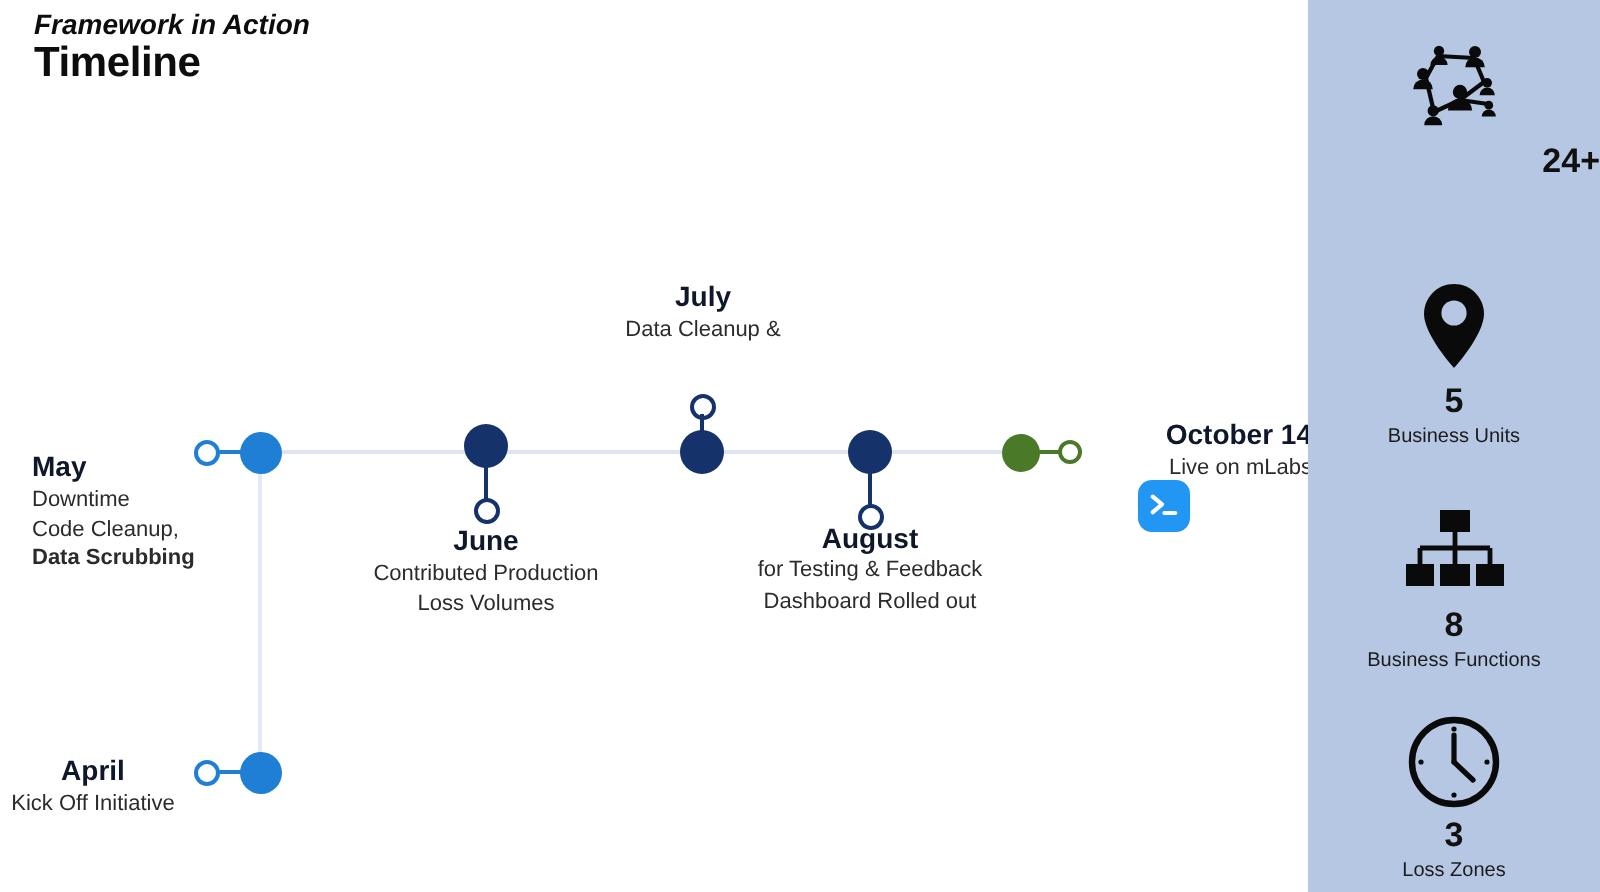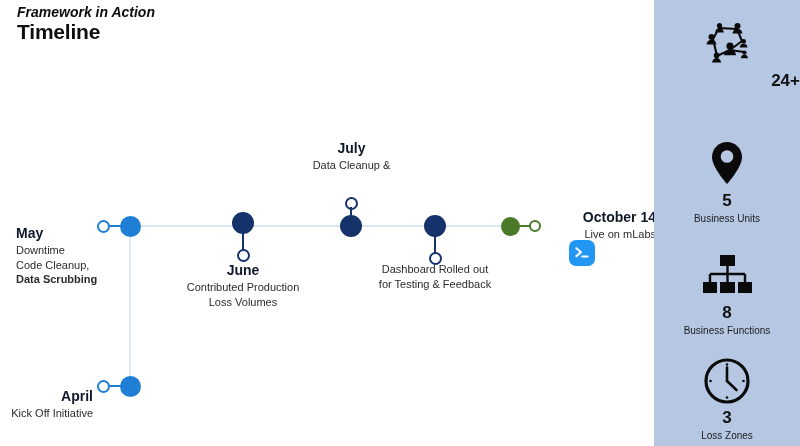--- a/index.html
+++ b/index.html
@@ -175,21 +175,21 @@
       <div class="label-desc">Downtime</div>
       <div class="label-desc" style="margin-top:0;">Code Cleanup,</div>
       <div class="label-desc" style="margin-top:0;font-weight:bold;">Data Scrubbing</div>
     </div>
   </div>
 
   <div class="node">
     <div class="ring ring-blue" style="left:97px; top:380px; width:13px; height:13px;"></div>
     <div class="stem stem-blue" style="left:108px; top:385px; width:15px; height:2px;"></div>
     <div class="dot dot-filled-blue" style="left:120px; top:376px; width:21px; height:21px;"></div>
-    <div class="label-block" style="left:0px; top:388px; width:93px; text-align:right;">
+    <div class="label-block" style="left:0px; top:377px; width:93px; text-align:center;">
       <div class="label-title">April</div>
       <div class="label-desc">Kick Off Initiative</div>
     </div>
   </div>
 
   <div class="node">
     <div class="dot dot-filled-navy" style="left:232px; top:212px; width:22px; height:22px;"></div>
     <div class="stem stem-navy" style="left:242px; top:230px; width:2px; height:22px;"></div>
     <div class="ring ring-navy" style="left:237px; top:249px; width:13px; height:13px;"></div>
     <div class="label-block" style="left:153px; top:262px; width:180px;">
@@ -207,22 +207,23 @@
     <div class="ring ring-navy" style="left:345px; top:197px; width:13px; height:13px;"></div>
     <div class="stem stem-navy" style="left:350px; top:207px; width:2px; height:14px;"></div>
     <div class="dot dot-filled-navy" style="left:340px; top:215px; width:22px; height:22px;"></div>
   </div>
 
   <div class="node">
     <div class="dot dot-filled-navy" style="left:424px; top:215px; width:22px; height:22px;"></div>
     <div class="stem stem-navy" style="left:434px; top:233px; width:2px; height:22px;"></div>
     <div class="ring ring-navy" style="left:429px; top:252px; width:13px; height:13px;"></div>
     <div class="label-block" style="left:345px; top:261px; width:180px;">
+      <div class="label-title">August</div>
+      <div class="label-desc" style="margin-top:0;">for Testing &amp; Feedback</div>
       <div class="label-desc">Dashboard Rolled out</div>
-      <div class="label-desc" style="margin-top:0;">for Testing &amp; Feedback</div>
     </div>
   </div>
 
   <div class="node">
     <div class="dot dot-filled-green" style="left:501px; top:217px; width:19px; height:19px;"></div>
     <div class="stem stem-green" style="left:518px; top:225px; width:14px; height:2px;"></div>
     <div class="ring ring-green" style="left:529px; top:220px; width:12px; height:12px;"></div>
     <div class="label-block" style="left:546px; top:209px; width:110px; text-align:right;">
       <div class="label-title">October 14</div>
       <div class="label-desc">Live on mLabs</div>

